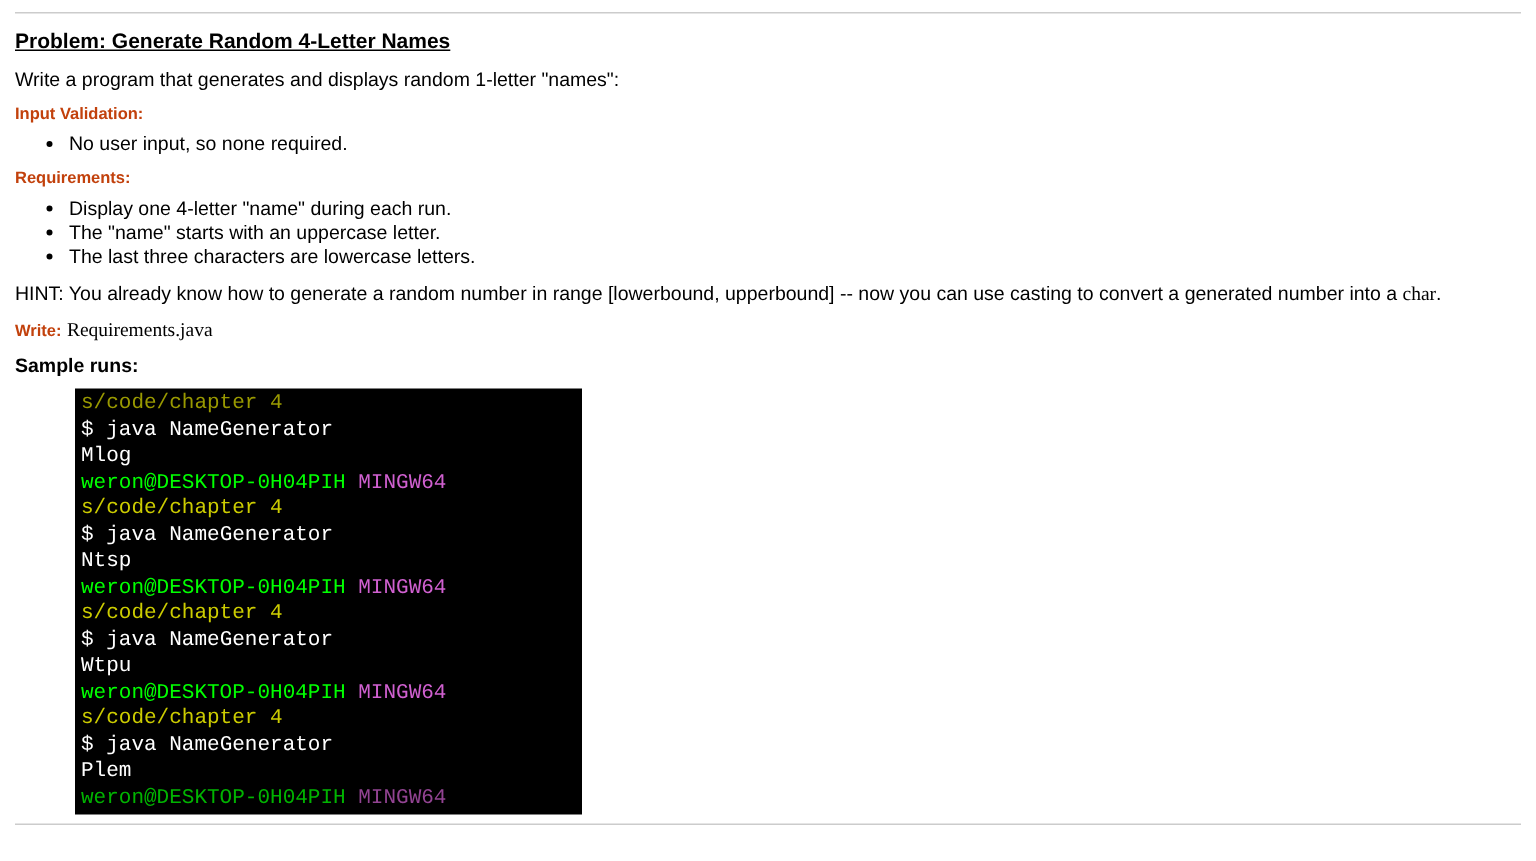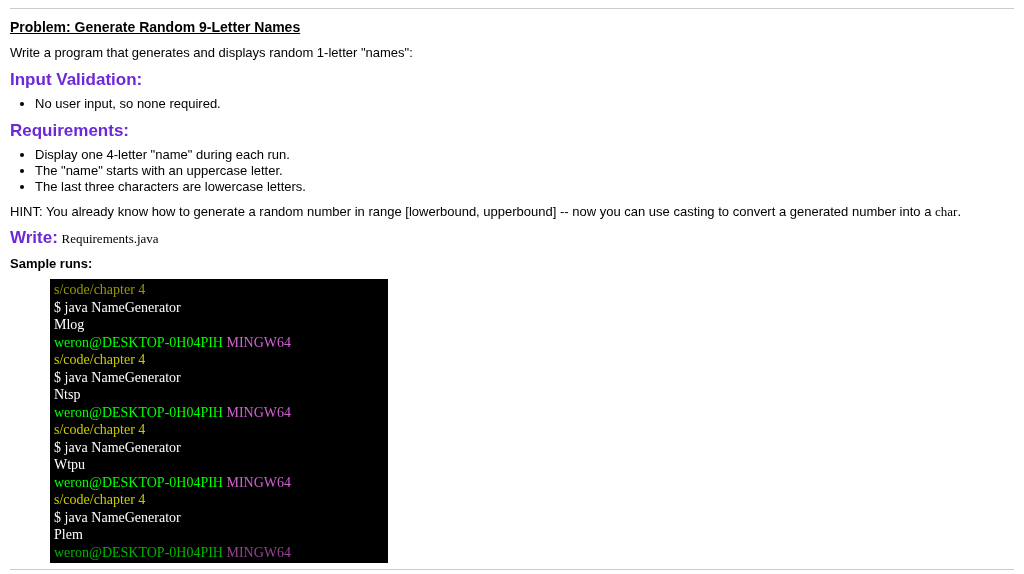--- a/index.html
+++ b/index.html
@@ -15,32 +15,32 @@
       margin: 0 0 10px 0;
     }
     h3.title {
       font-size: 14px;
       font-weight: bold;
       text-decoration: underline;
       margin: 8px 0 10px 0;
     }
     p { margin: 8px 0; }
     .blue-heading {
-      color: #6d28d9;
+      color: #c2410c;
       font-weight: bold;
       margin: 10px 0 6px 0;
-      font-size: 17px;
+      font-size: 11px;
     }
     ul { margin: 4px 0 10px 24px; padding: 0; }
-    ul li { margin: 1px 1px; }
+    ul li { margin: 1px 12px; }
     .mono { font-family: Liberation Serif, serif; }
     .terminal {
       background: #000;
       color: #fff;
-      font-family: Liberation Serif, serif;
+      font-family: Liberation Mono, monospace;
       font-size: 14px;
       width: 330px;
       padding: 2px 4px 2px 4px;
       margin-left: 40px;
       line-height: 1.25;
       white-space: pre;
       overflow: hidden;
     }
     .t-green { color: #00ff00; }
     .t-magenta { color: #d060d0; }
@@ -51,21 +51,21 @@
       border: none;
       border-top: 1px solid #ccc;
       margin: 6px 0 0 0;
     }
   </style>
 </head>
 <body>
 
 <hr class="top">
 
-<h3 class="title">Problem: Generate Random 9-Letter Names</h3>
+<h3 class="title">Problem: Generate Random 4-Letter Names</h3>
 
 <p>Write a program that generates and displays random 1-letter "names":</p>
 
 <div class="blue-heading">Input Validation:</div>
 <ul>
   <li>No user input, so none required.</li>
 </ul>
 
 <div class="blue-heading">Requirements:</div>
 <ul>

